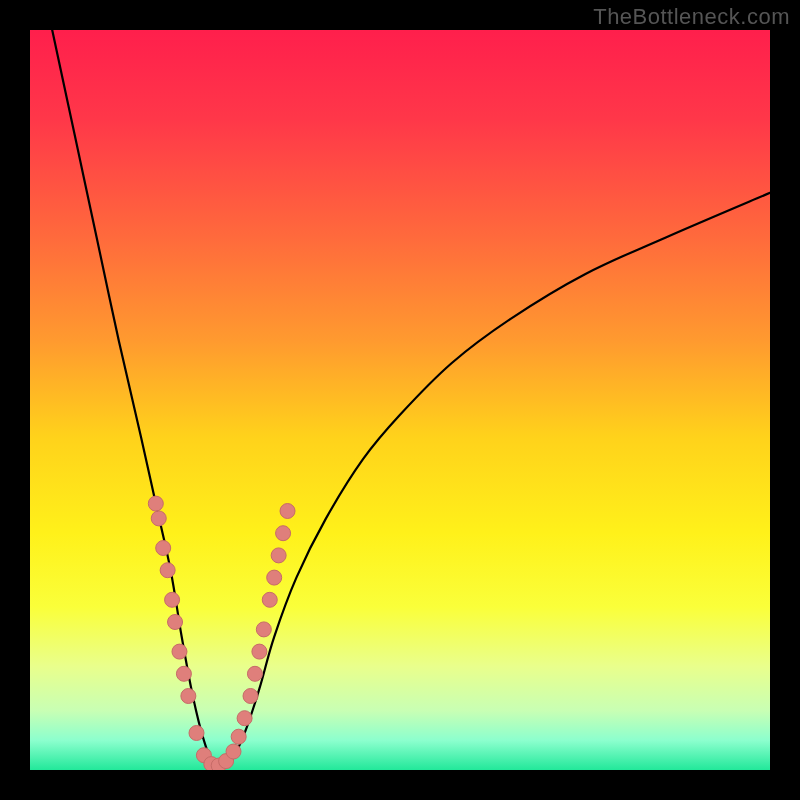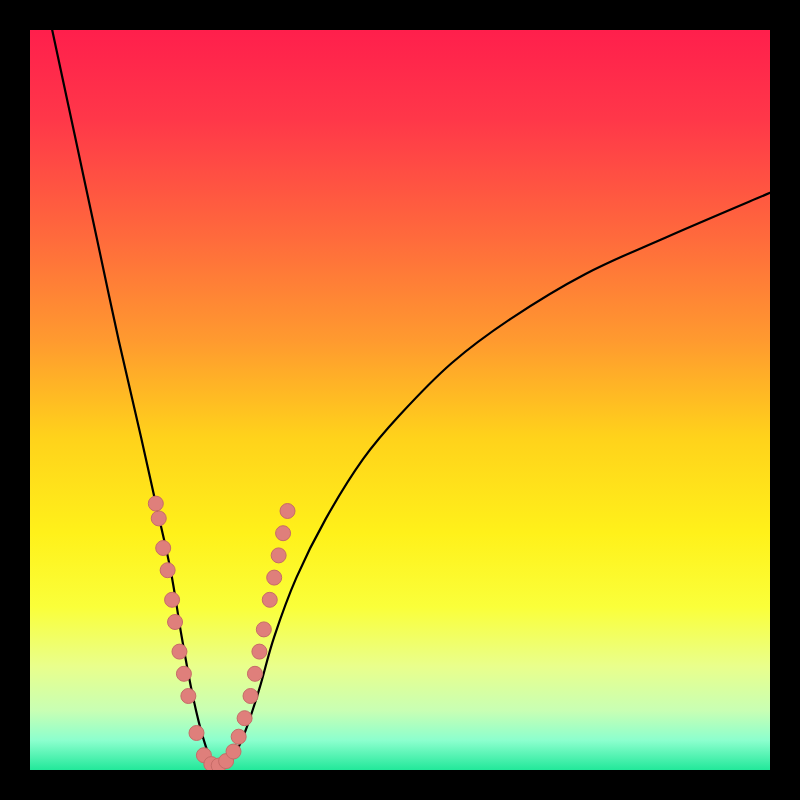--- a/index.html
+++ b/index.html
@@ -104,14 +104,15 @@
           <circle cx="239.76" cy="569.80" r="7.5" fill="#df7f7b" stroke="#c66b67" stroke-width="1"></circle>
           <circle cx="244.20" cy="547.60" r="7.5" fill="#df7f7b" stroke="#c66b67" stroke-width="1"></circle>
           <circle cx="248.64" cy="525.40" r="7.5" fill="#df7f7b" stroke="#c66b67" stroke-width="1"></circle>
           <circle cx="253.08" cy="503.20" r="7.5" fill="#df7f7b" stroke="#c66b67" stroke-width="1"></circle>
           <circle cx="257.52" cy="481.00" r="7.5" fill="#df7f7b" stroke="#c66b67" stroke-width="1"></circle>
         </g>
     </svg>
 
   </div>
 
+  <div class="watermark">TheBottleneck.com</div>
 
 </div>
 
 </body></html>

